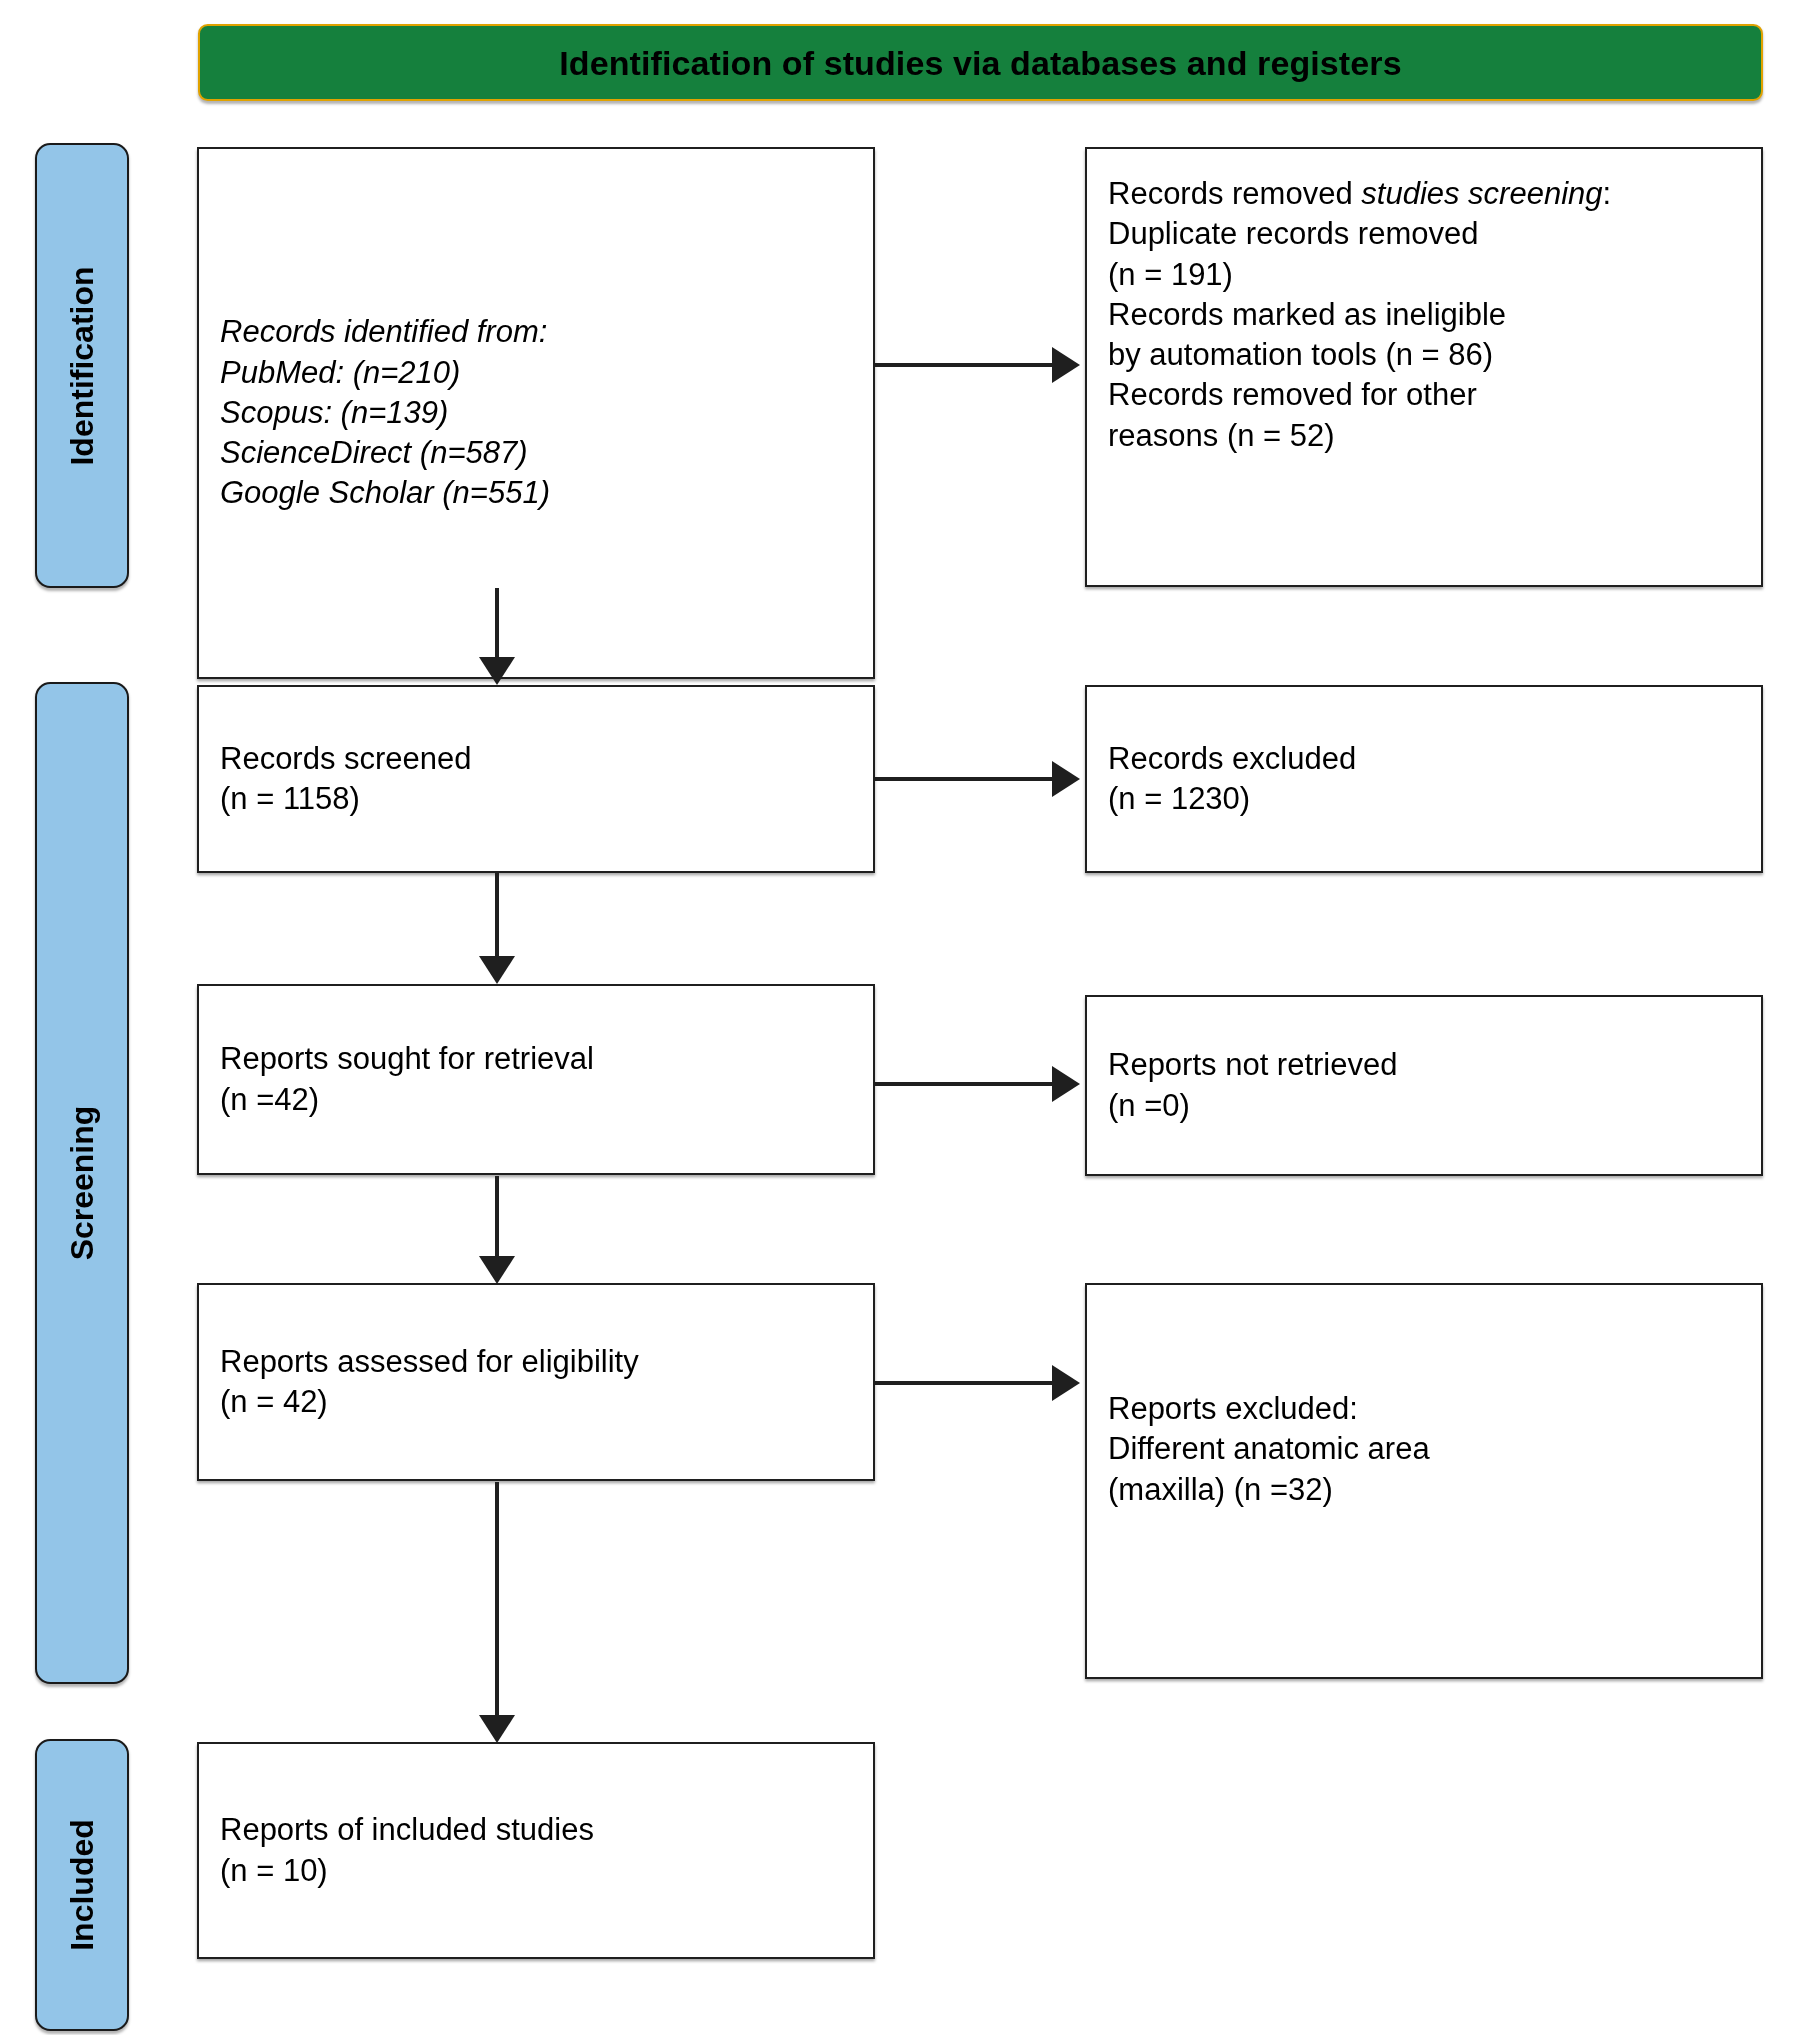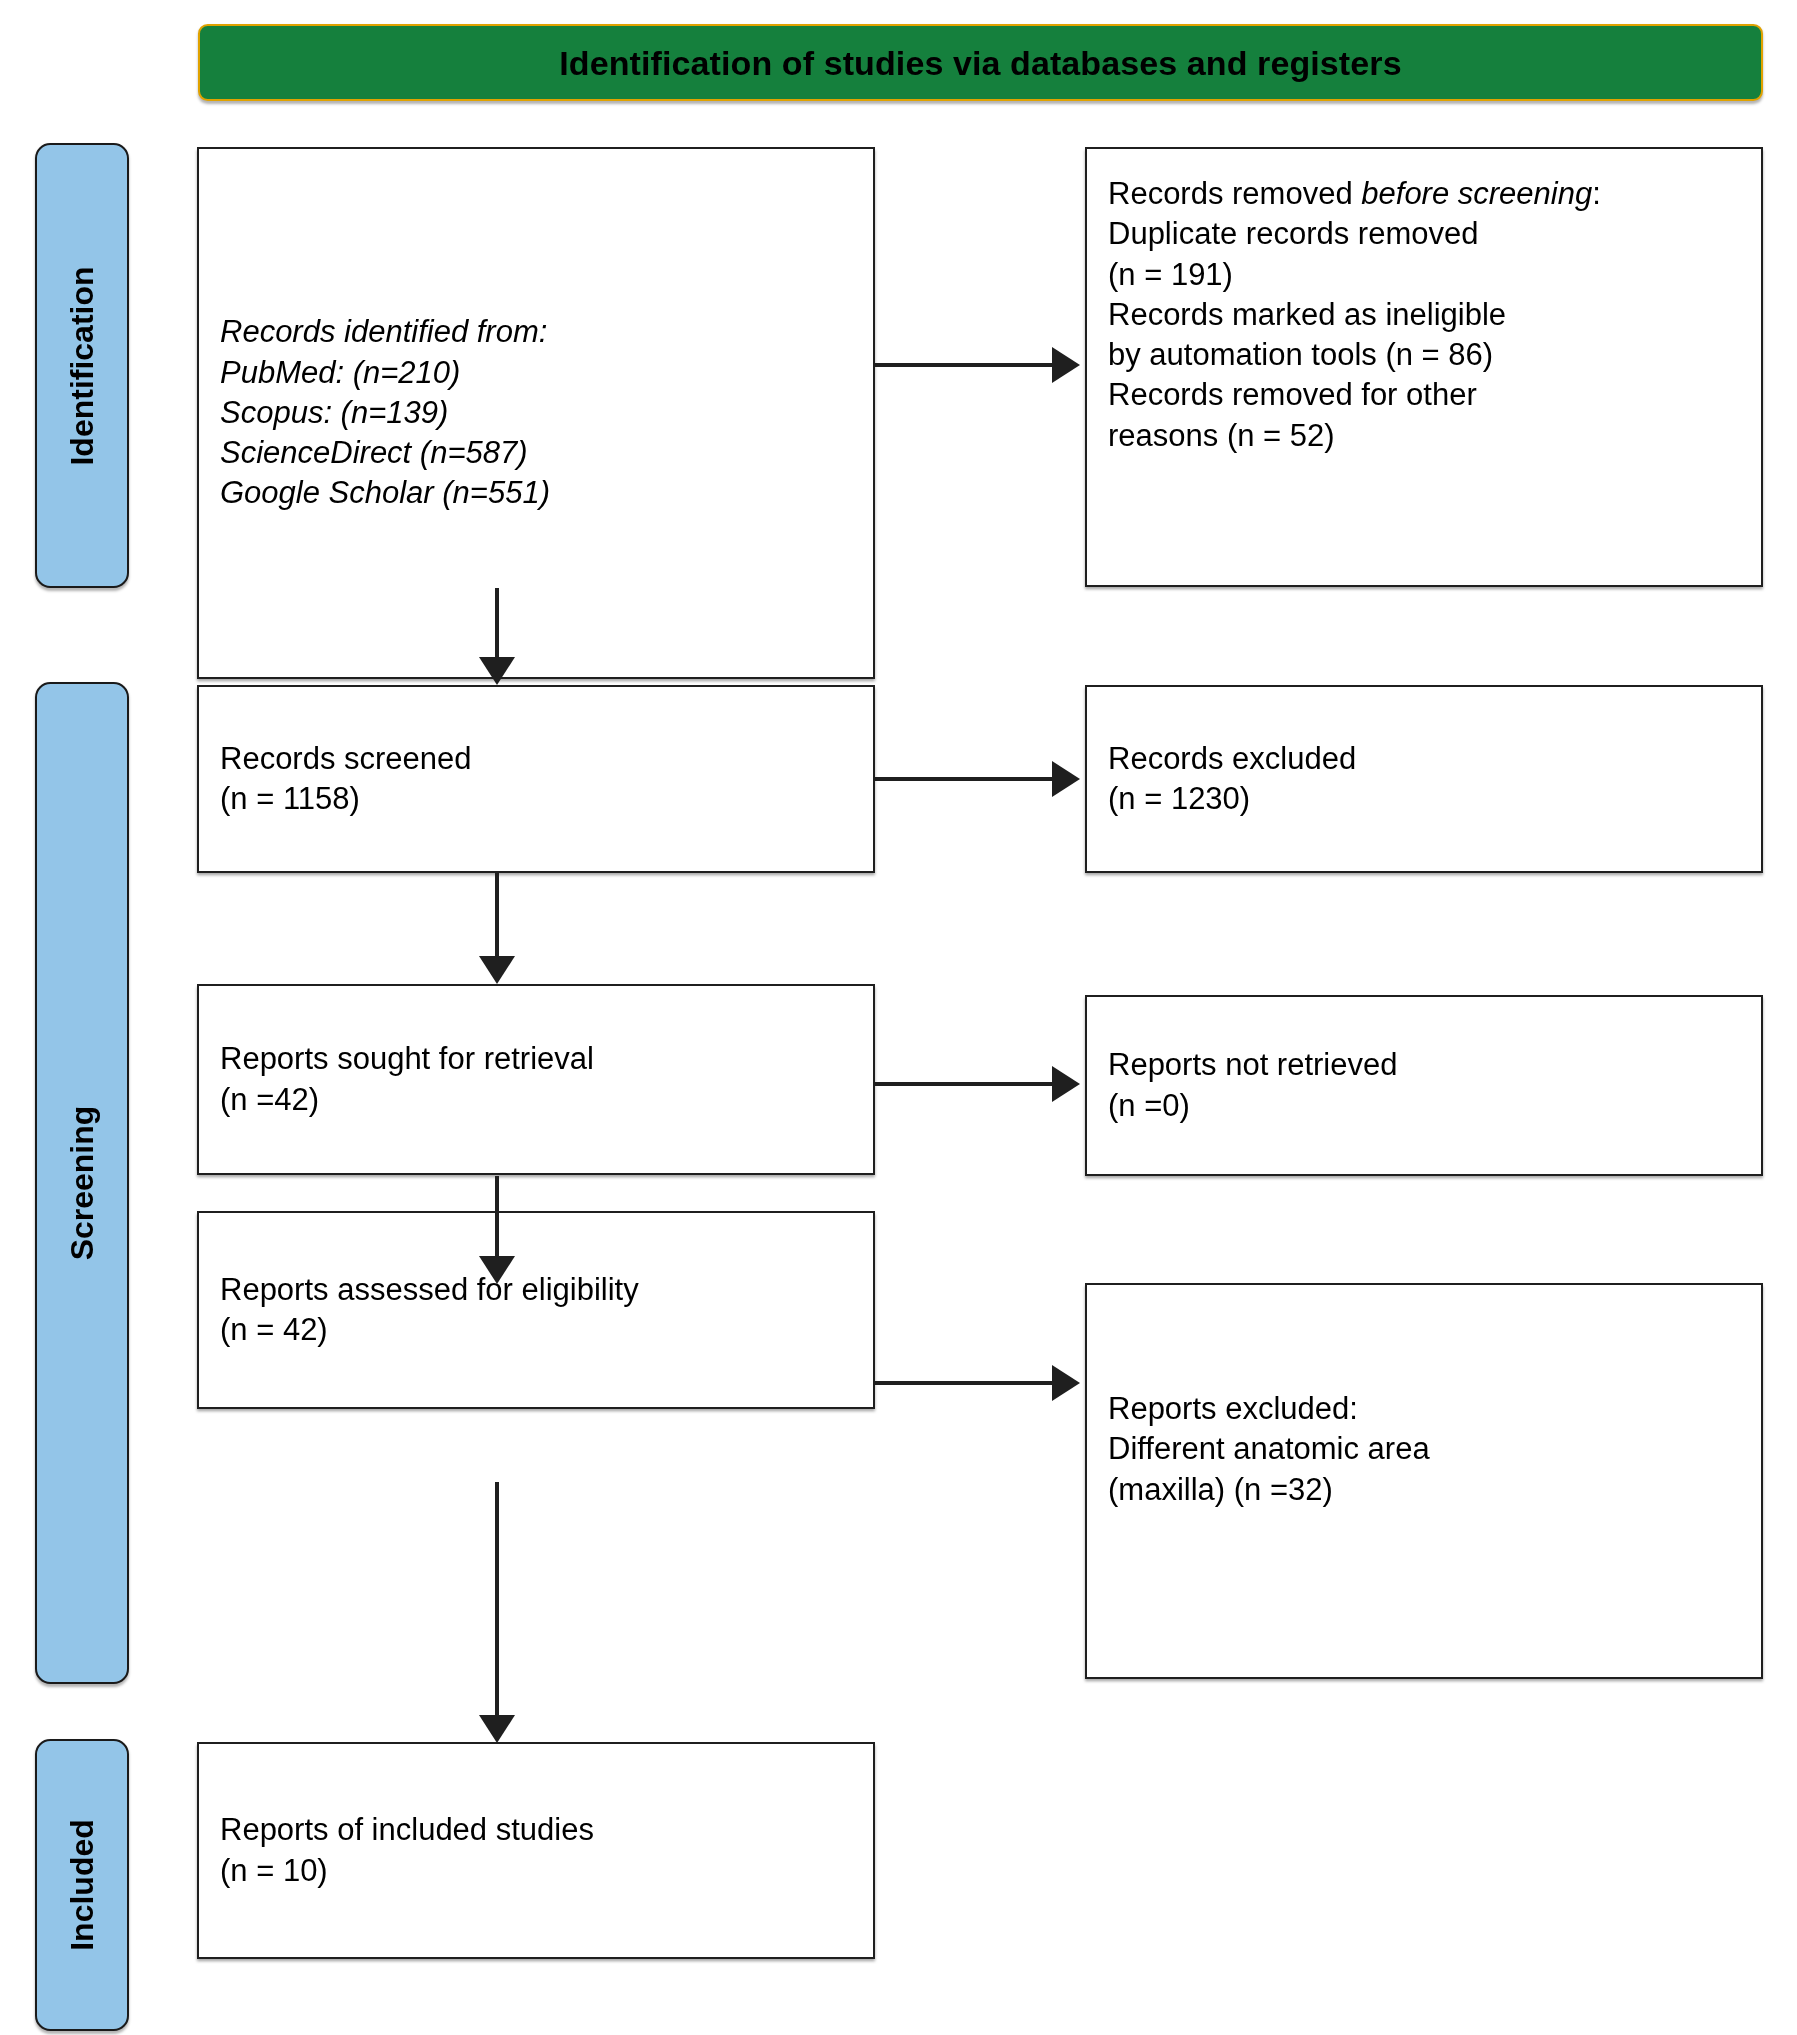--- a/index.html
+++ b/index.html
@@ -49,21 +49,21 @@
   .box .btxt .it{font-style:italic;}
   .col-left{left:197px;width:678px;}
   .col-right{left:1085px;width:678px;}
 
   #box-identified    {top:147px;height:532px;font-style:italic;}
   #box-removed       {top:147px;height:440px;justify-content:flex-start;padding-top:25px;}
   #box-screened      {top:685px;height:188px;}
   #box-excluded      {top:685px;height:188px;}
   #box-sought        {top:984px;height:191px;}
   #box-notretrieved  {top:995px;height:181px;}
-  #box-assessed      {top:1211px;height:198px;}
+  #box-assessed      {top:1283px;height:198px;}
   #box-reportsexcl   {top:1283px;height:396px;justify-content:flex-start;padding-top:104px;}
   #box-included      {top:1742px;height:217px;}
 
   
   .vline{position:absolute;width:4.2px;background:#1f1f1f;}
   .varrow{position:absolute;width:0;height:0;
           border-left:18px solid transparent;border-right:18px solid transparent;
           border-top:28px solid #1f1f1f;}
   .hline{position:absolute;height:4.2px;background:#1f1f1f;}
   .harrow{position:absolute;width:0;height:0;
@@ -89,21 +89,21 @@
 
 <div class="abs box col-left" id="box-identified">
   <span class="btxt">Records identified from:
 PubMed: (n=210)
 Scopus: (n=139)
 ScienceDirect (n=587)
 Google Scholar (n=551)</span>
 </div>
 
 <div class="abs box col-right" id="box-removed">
-  <span class="btxt"><span>Records removed </span><span class="it">before screening</span><span>:</span></span>
+  <span class="btxt"><span>Records removed </span><span class="it">studies screening</span><span>:</span></span>
   <span class="btxt">    Duplicate records removed
 (n = 191)
     Records marked as ineligible
 by automation tools (n = 86)
     Records removed for other
 reasons (n = 52)</span>
 </div>
 
 <div class="abs box col-left" id="box-screened">
   <span class="btxt">Records screened

